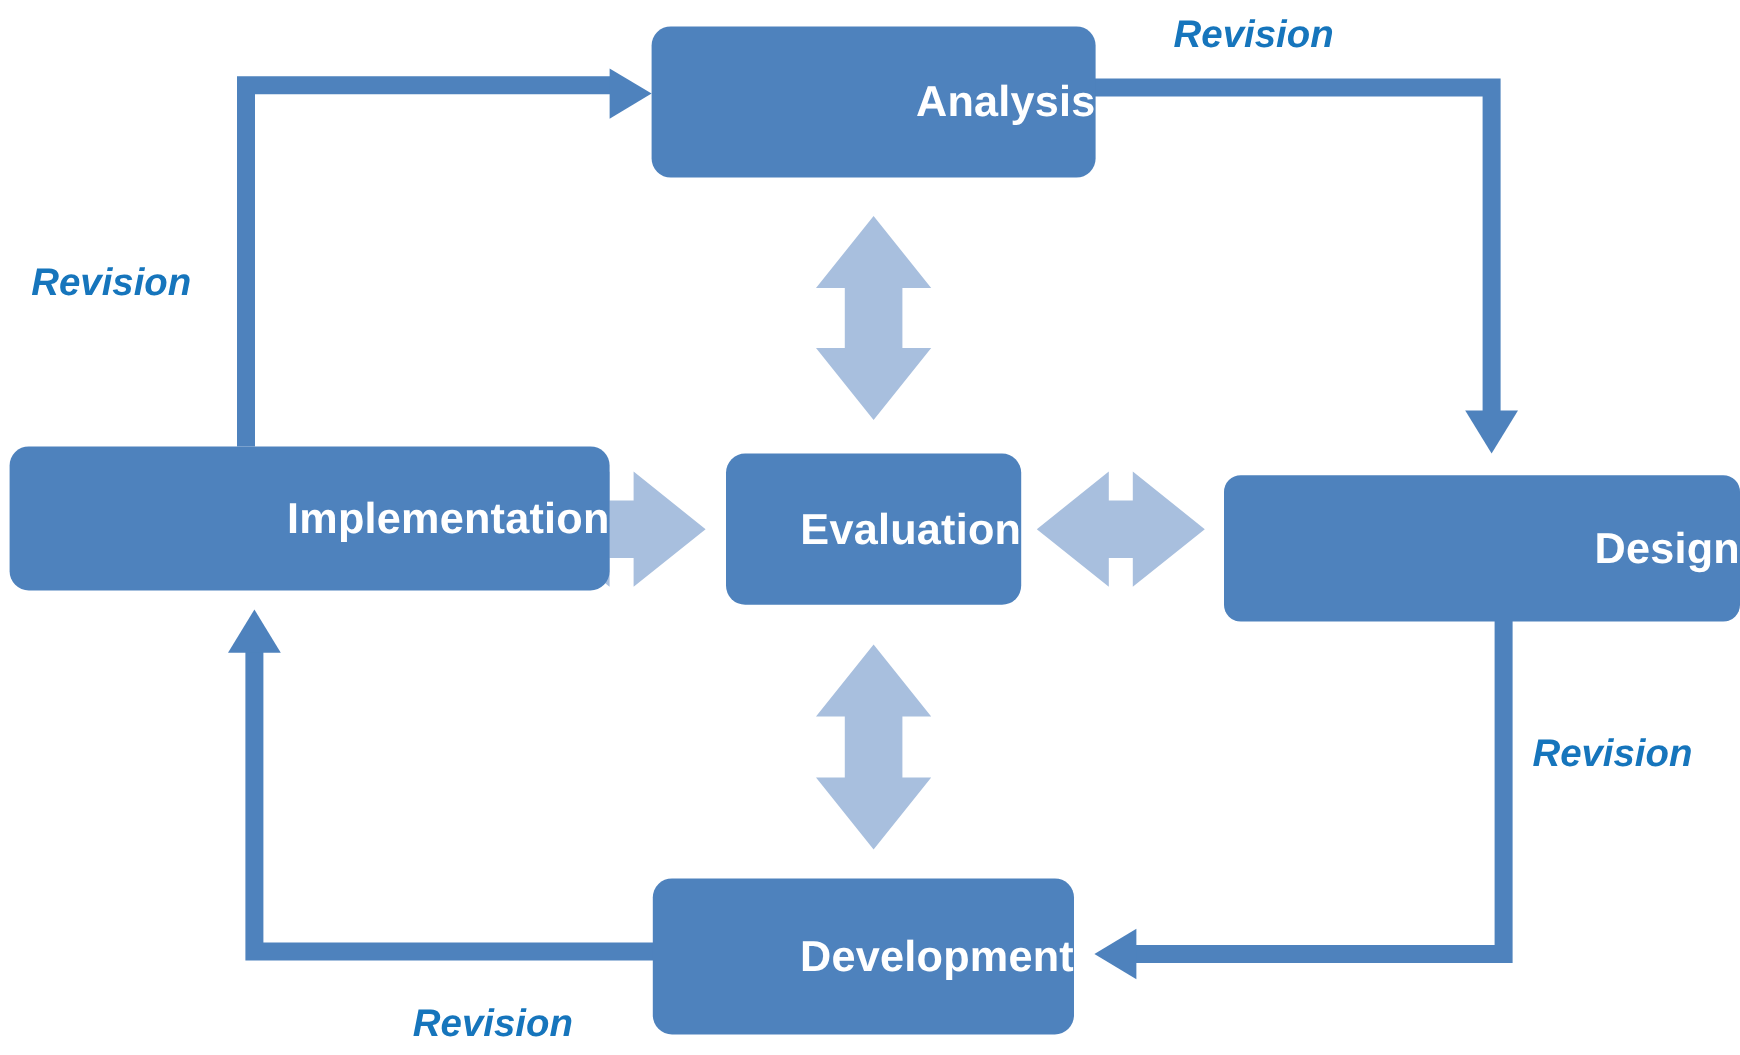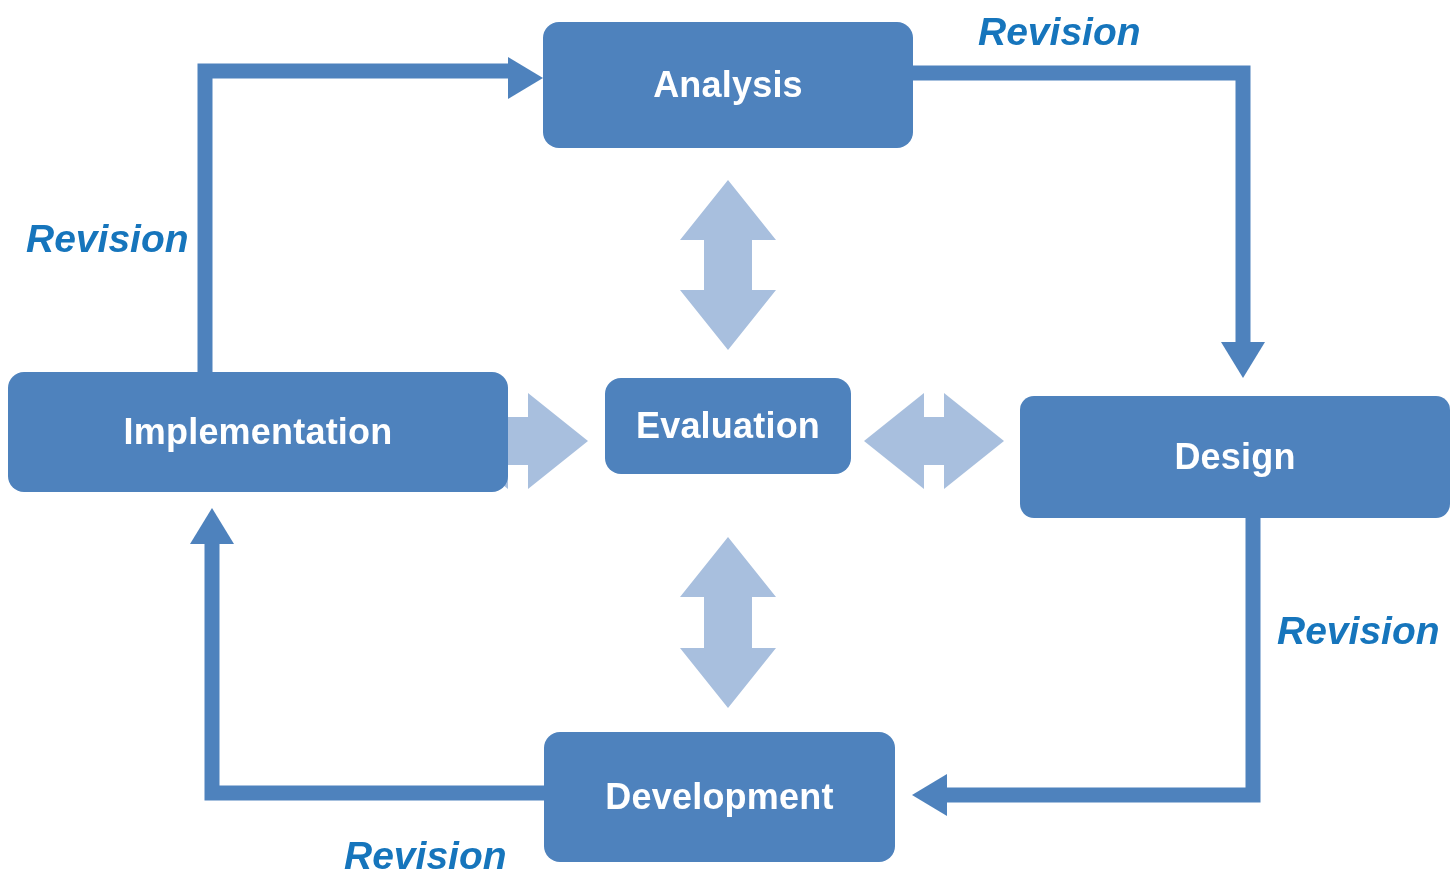--- a/index.html
+++ b/index.html
@@ -23,46 +23,46 @@
     top: 0;
     width: 1450px;
     height: 879px;
   }
   .node-box {
     position: absolute;
     background: #4E82BD;
     border-radius: 16px;
     display: flex;
     align-items: center;
-    justify-content: center;
+    justify-content: flex-end;
     box-sizing: border-box;
   }
   .node-label {
     color: #ffffff;
     font-family: "Liberation Sans", sans-serif;
     font-weight: bold;
     font-size: 36px;
     line-height: 1;
     letter-spacing: 0.2px;
     white-space: nowrap;
     user-select: none;
   }
   .node-analysis     { left: 543px;  top: 22px;  width: 370px; height: 126px; }
   .node-design       { left: 1020px; top: 396px; width: 430px; height: 122px; border-radius: 14px; }
   .node-development  { left: 544px;  top: 732px; width: 351px; height: 130px; }
   .node-implementation { left: 8px;  top: 372px; width: 500px; height: 120px; }
-  .node-evaluation   { left: 605px;  top: 378px; width: 246px; height: 96px; }
+  .node-evaluation   { left: 605px;  top: 378px; width: 246px; height: 126px; }
 
   .revision-label {
     position: absolute;
     color: #1675BC;
     font-family: "Liberation Sans", sans-serif;
     font-weight: bold;
     font-style: italic;
-    font-size: 39px;
+    font-size: 32px;
     line-height: 1;
     white-space: nowrap;
     user-select: none;
   }
   .rev-top-right    { left: 978px; top: 12px; }
   .rev-left         { left: 26px;  top: 219px; }
   .rev-bottom-right { left: 1277px; top: 611px; }
   .rev-bottom-left  { left: 344px; top: 836px; }
 </style>
 </head>

